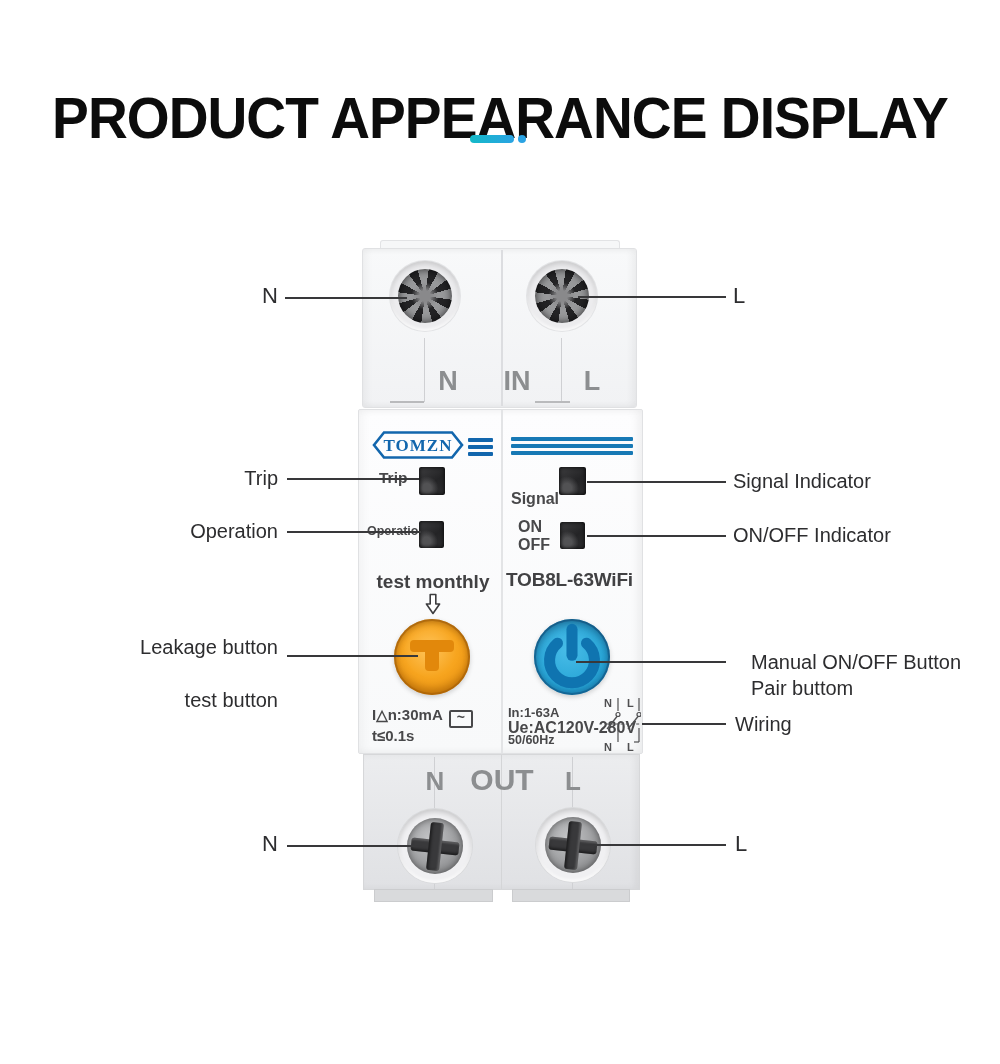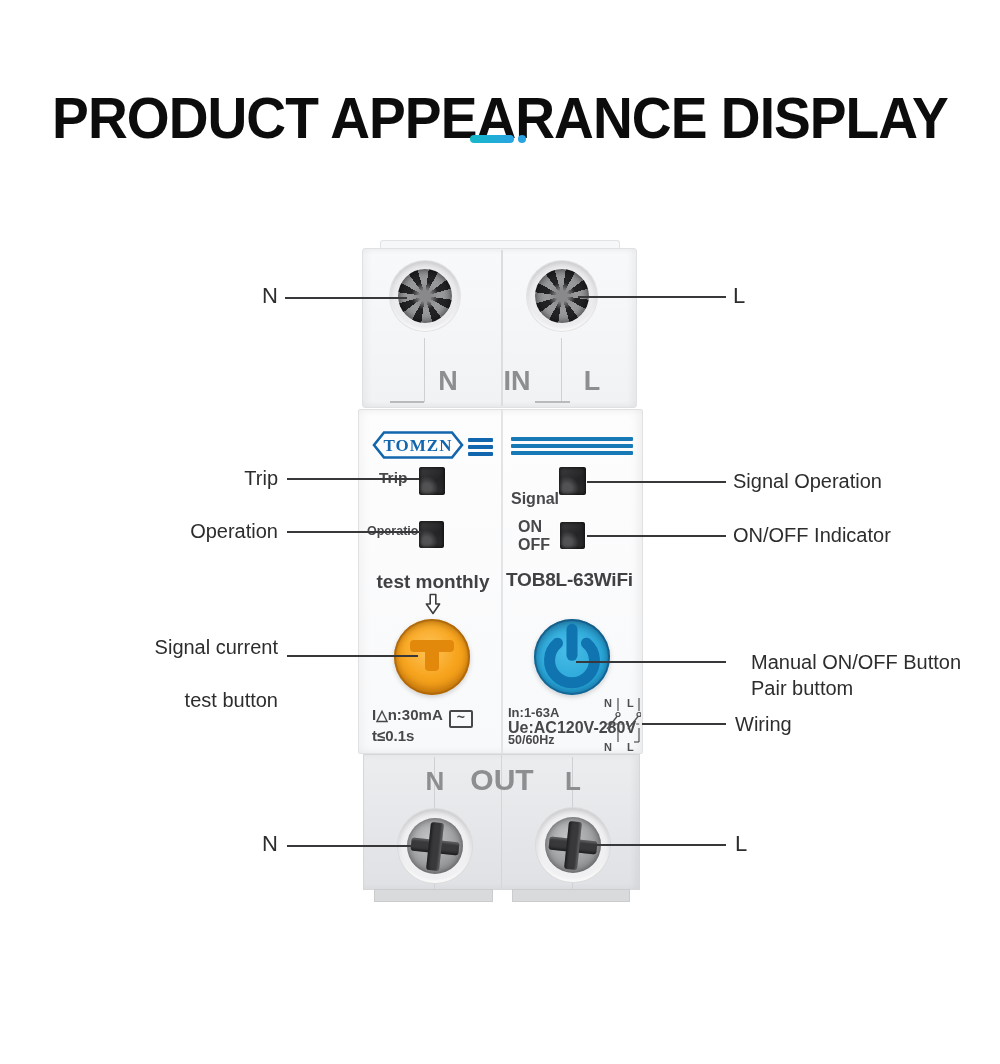--- a/index.html
+++ b/index.html
@@ -230,27 +230,27 @@
     <div class="lead" style="left:576px;top:661px;width:150px;"></div>
     <div class="lead" style="left:642px;top:723px;width:84px;"></div>
     <div class="lead" style="left:582px;top:844px;width:144px;"></div>
   </div>
 
   <div>
     <div class="callout ra big" style="left:58px;top:284px;width:220px;">N</div>
     <div class="callout ra" style="left:58px;top:466px;width:220px;">Trip</div>
     <div class="callout ra" style="left:58px;top:519px;width:220px;">Operation</div>
     <div class="callout ra" style="left:58px;top:635px;width:220px;">
-      <span style="display:block;">Signal current</span>
+      <span style="display:block;">Leakage button</span>
       <span style="display:block;margin-top:29px;">test button</span>
     </div>
     <div class="callout ra big" style="left:58px;top:832px;width:220px;">N</div>
 
     <div class="callout big" style="left:733px;top:284px;">L</div>
-    <div class="callout" style="left:733px;top:469px;">Signal Operation</div>
+    <div class="callout" style="left:733px;top:469px;">Signal Indicator</div>
     <div class="callout" style="left:733px;top:523px;">ON/OFF Indicator</div>
     <div class="callout" style="left:751px;top:649px;line-height:26px;">
       <span style="display:block;">Manual ON/OFF Button</span>
       <span style="display:block;">Pair buttom</span>
     </div>
     <div class="callout" style="left:735px;top:712px;">Wiring</div>
     <div class="callout big" style="left:735px;top:832px;">L</div>
   </div>
 
 </div>

